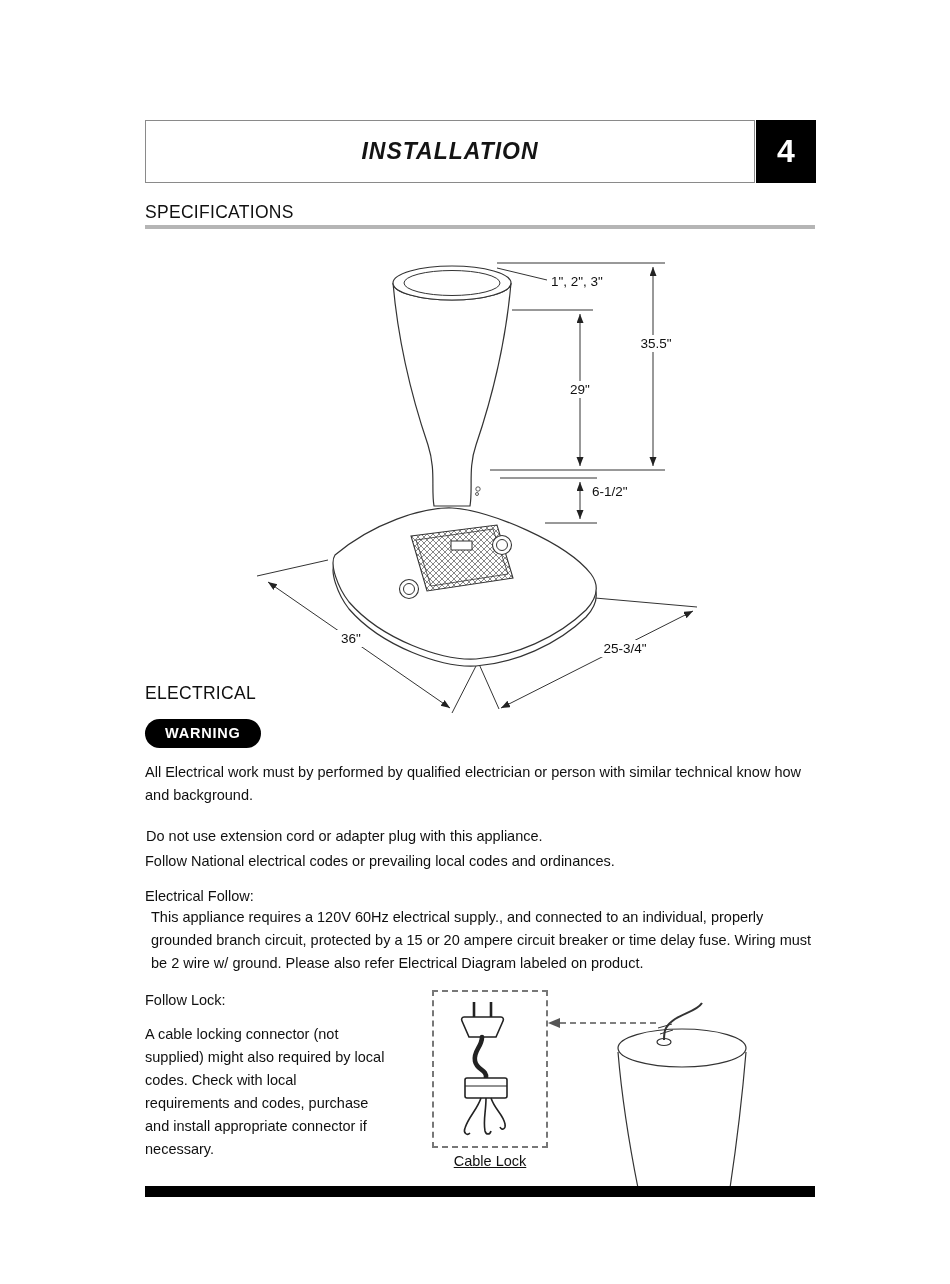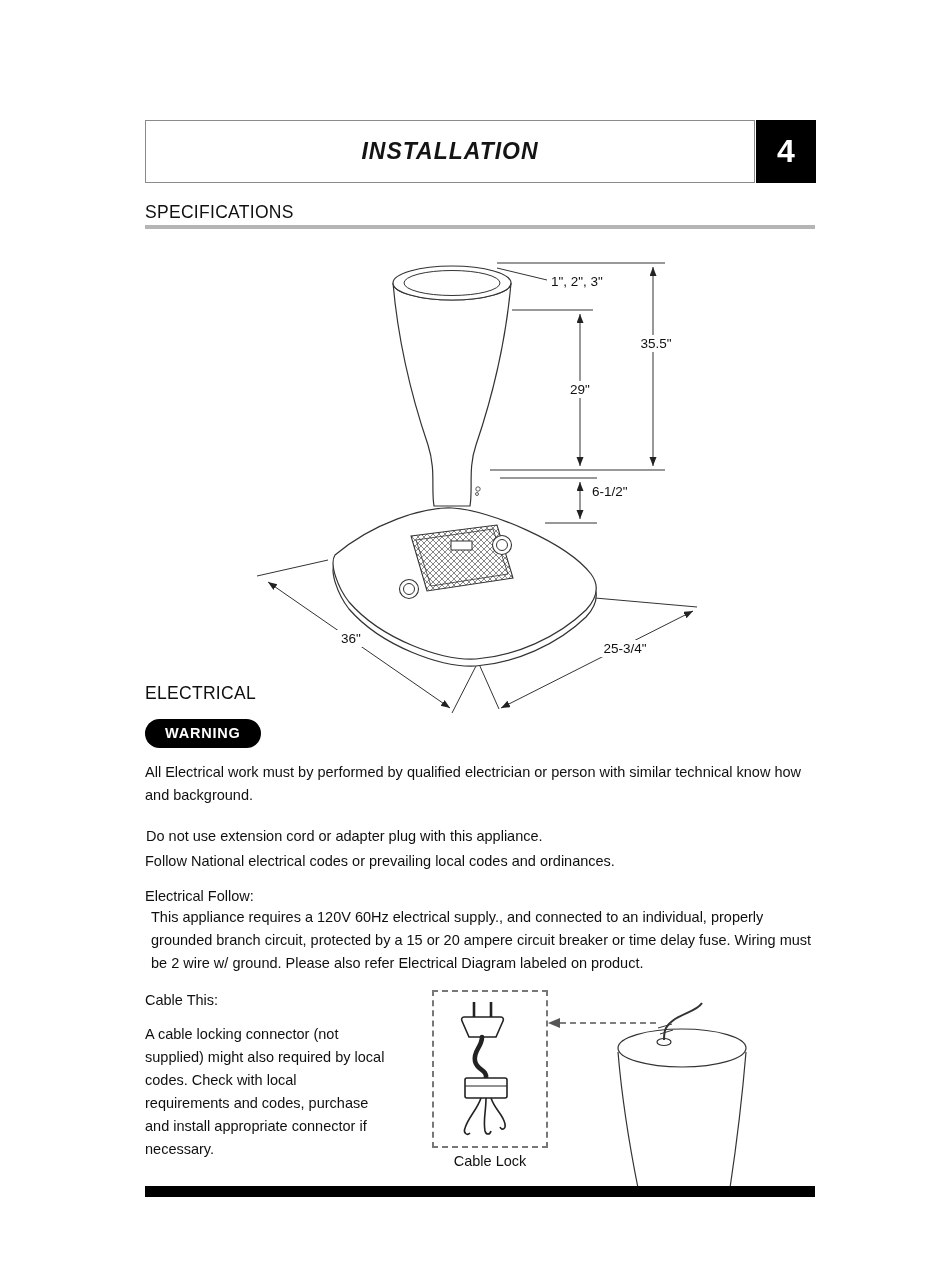--- a/index.html
+++ b/index.html
@@ -12,21 +12,21 @@
   .header-title { font-size:23px; font-weight:bold; letter-spacing:1px; }
   .pagenum-box { left:756px; top:120px; width:60px; height:63px; background:#000; color:#fff;
                  display:flex; align-items:center; justify-content:center;
                  font-size:32px; font-weight:bold; }
   .sec-heading { font-size:17.5px; letter-spacing:0.3px; color:#101010; }
   .rule { background:#b5b5b5; }
   .body-text { font-size:14.5px; line-height:23px; color:#101010; }
   .warning-pill { background:#000; color:#fff; font-weight:bold; font-size:14.5px;
                   letter-spacing:0.8px; border-radius:17px; padding:6px 20px 7px 20px;
                   display:inline-block; }
-  .caption { font-size:14.5px; text-align:center; color:#101010; }
+  .caption { font-size:14.5px; text-align:center; color:#101010;text-decoration:underline; }
   .dashed-box { border:2px dashed #777; background:#fff; }
   .bottom-bar { background:#000; }
   svg { display:block; }
   .dim-text { font-size:13.5px; fill:#101010; font-family:"Liberation Sans","DejaVu Sans",sans-serif; }
 </style>
 </head>
 <body>
 
 <div class="page">
 
@@ -105,21 +105,21 @@
     <span class="warning-pill">WARNING</span>
   </div>
 
   <div class="abs body-text" style="left:145px; top:761px; width:672px;">All Electrical work must by performed by qualified electrician or person with similar technical know how and background.</div>
   <div class="abs body-text" style="left:146px; top:825px; width:672px;">Do not use extension cord or adapter plug with this appliance.</div>
   <div class="abs body-text" style="left:145px; top:850px; width:672px;">Follow National electrical codes or prevailing local codes and ordinances.</div>
 
   <div class="abs body-text" style="left:145px; top:885px;">Electrical Follow:</div>
   <div class="abs body-text" style="left:151px; top:906px; width:672px;">This appliance requires a 120V 60Hz electrical supply., and connected to an individual, properly grounded branch circuit, protected by a 15 or 20 ampere circuit breaker or time delay fuse. Wiring must be 2 wire w/ ground. Please also refer Electrical Diagram labeled on product.</div>
 
-  <div class="abs body-text" style="left:145px; top:989px;">Cable This:</div>
+  <div class="abs body-text" style="left:145px; top:989px;">Follow Lock:</div>
   <div class="abs body-text" style="left:145px; top:1011px; width:240px;margin-top:12px;">A cable locking connector (not supplied) might also required by local codes. Check with local requirements and codes, purchase and install appropriate connector if necessary.</div>
 
   <div class="abs dashed-box" style="left:432px; top:990px; width:116px; height:158px;">
     <svg width="112" height="154" viewBox="0 0 112 154">
       <g stroke="#222" fill="none">
         <line x1="40" y1="10" x2="40" y2="25" stroke-width="2.6"></line>
         <line x1="57" y1="10" x2="57" y2="25" stroke-width="2.6"></line>
         <path d="M30,25 L67,25 C69,25 70,27 69,29 L62,45 L35,45 L28,29 C27,27 28,25 30,25 Z" fill="#fff" stroke-width="1.6"></path>
         <path d="M48,45 C48,55 39,59 41,69 C43,79 53,77 52,86" stroke-width="4.6" stroke-linecap="round"></path>
         <rect x="31" y="86" width="42" height="20" rx="2" fill="#fff" stroke-width="1.6"></rect>

